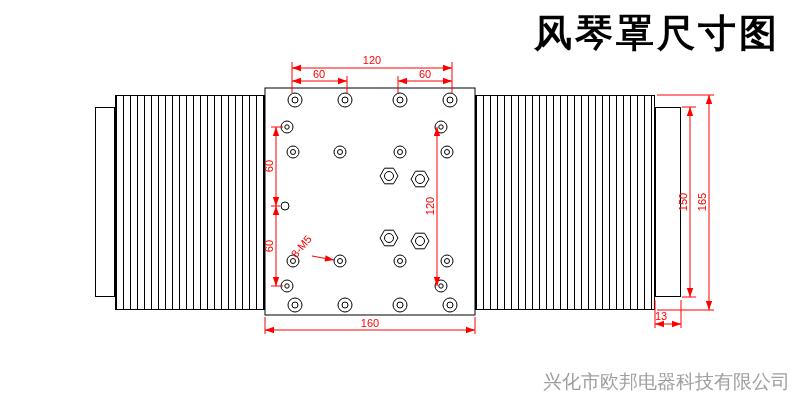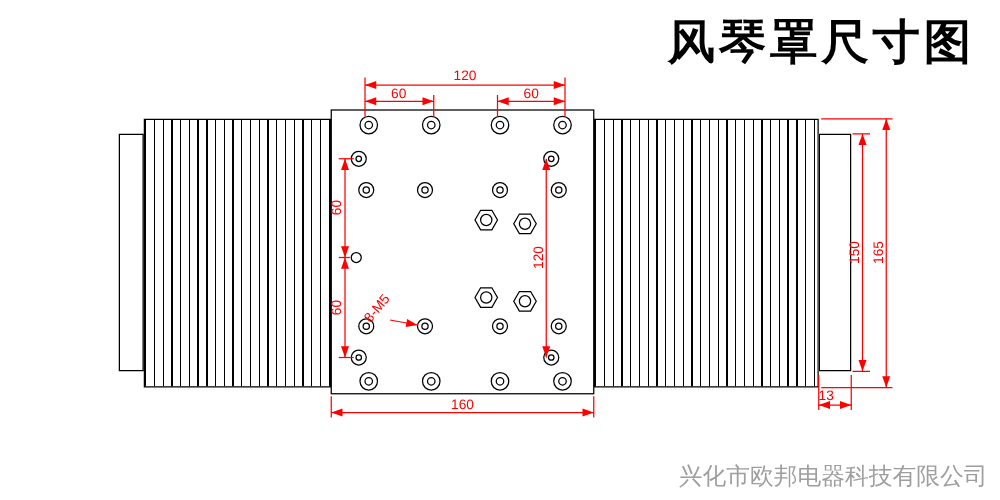--- a/index.html
+++ b/index.html
@@ -1,18 +1,18 @@
 <!DOCTYPE html>
 <html><head>
 <meta charset="utf-8">
 <style>
   html,body{margin:0;padding:0;background:#ffffff;}
   .canvas{
     position:relative;width:800px;height:400px;background:#ffffff;
-    font-family:"Liberation Sans", sans-serif;overflow:hidden;border-radius:19px;
+    font-family:"Liberation Sans", sans-serif;overflow:hidden;
   }
   .title{
     position:absolute;top:8px;right:20px;
     font-size:38px;font-weight:700;color:#000;letter-spacing:3px;white-space:nowrap;
   }
   .bellows{
     position:absolute;top:95px;height:215px;box-sizing:border-box;
     border:1px solid #000;
     background:repeating-linear-gradient(90deg,#000 0,#000 1px,#ffffff 1px,#ffffff 7px);
   }

